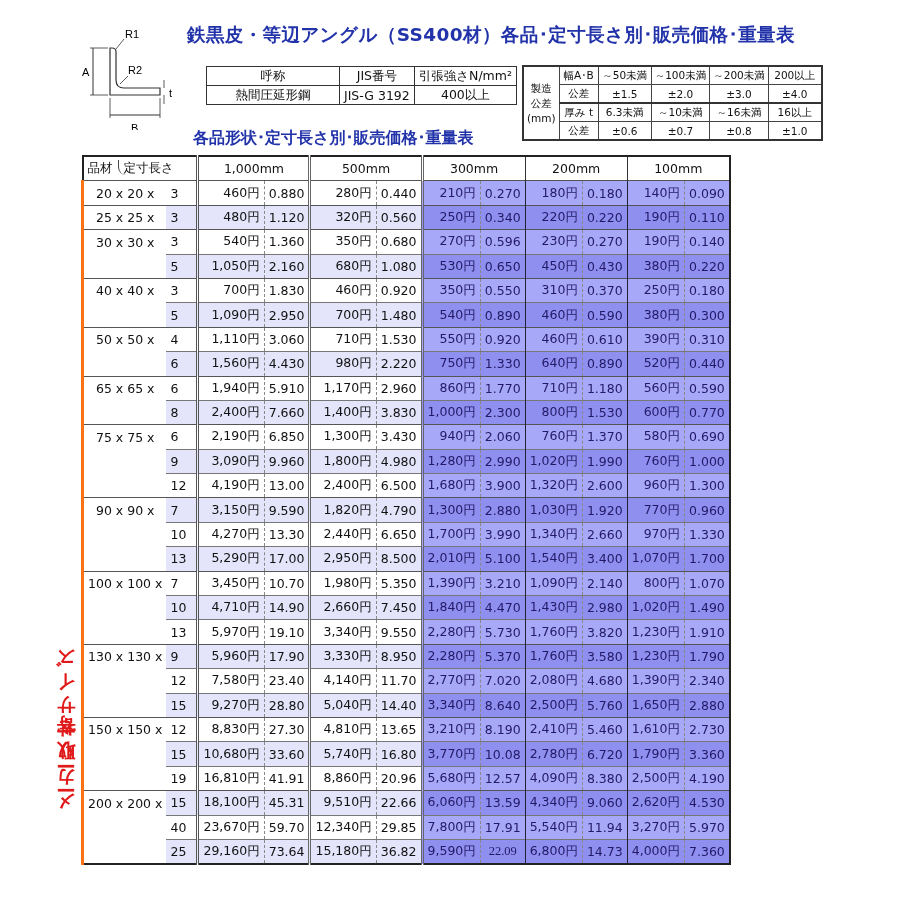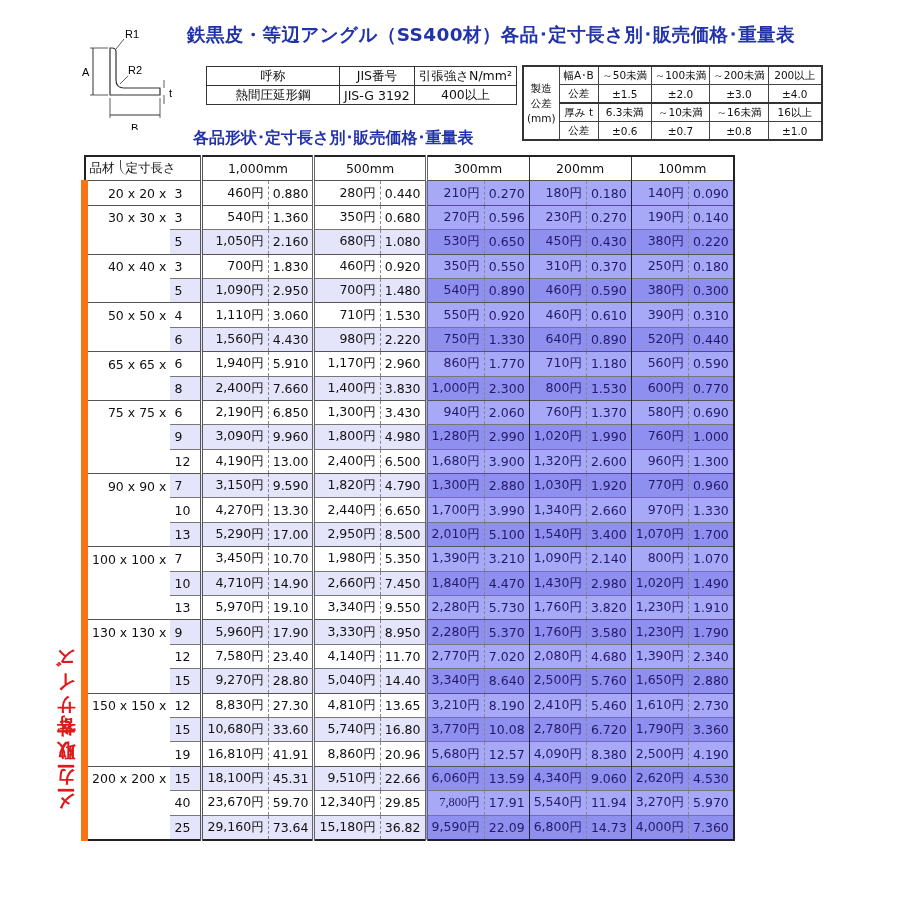--- a/index.html
+++ b/index.html
@@ -25,21 +25,21 @@
   table.tol { position:absolute; left:522px; top:65px; border-collapse:collapse; font-size:10.5px;
               border:2px solid #333; }
   table.tol td { border:1px solid #444; height:17px; text-align:center; padding:0 3px; white-space:nowrap; }
   table.tol td.sep { border-top:2px double #333; }
 
   
   table.price { position:absolute; left:81px; top:155px; border-collapse:collapse;
                 border:2px solid #222; font-size:12.5px; table-layout:fixed; }
   table.price td, table.price th { height:23.4px; padding:0 4px; white-space:nowrap;
                 border-top:1px solid #555; }
-  .c-size { width:68px; text-align:right; border-left:7px solid #f97316;margin-top:40px; }
+  .c-size { width:68px; text-align:center; border-left:3px solid #f97316;margin-top:40px; }
   .c-t { width:22px; text-align:left; padding-left:4px !important; border-right:3px double #555; }
   .c-p { text-align:right; }
   .c-w { text-align:center; border-left:1px dashed #888; }
   .grp-end { border-right:3px double #666; }
   .grp-end-b { border-right:1px solid #223; }
   .hdr-len { text-align:center; border-right:3px double #666; background:#fff; }
   .hdr-len-b { text-align:center; border-right:1px solid #333; background:#fff; }
   tr.hdr2 td { border-bottom:3px double #555; }
 
   .w1 { width:64px; } .w2 { width:48px; }
@@ -165,20 +165,34 @@
         <td class="bg-white c-p">280円</td>
         <td class="bg-white c-w grp-end">0.440</td>
         <td class="bg-blue3 c-p blue-txt">210円</td>
         <td class="bg-blue3 c-w blue-txt grp-end-b">0.270</td>
         <td class="bg-blue3 c-p blue-txt">180円</td>
         <td class="bg-blue3 c-w blue-txt grp-end-b">0.180</td>
         <td class="bg-blue3 c-p blue-txt">140円</td>
         <td class="bg-blue3 c-w blue-txt">0.090</td>
       </tr>
       <tr>
+        <td class="c-size bg-white">25 x 25 x</td>
+        <td class="c-t bg-light">3</td>
+        <td class="bg-light c-p">480円</td>
+        <td class="bg-light c-w grp-end">1.120</td>
+        <td class="bg-light c-p">320円</td>
+        <td class="bg-light c-w grp-end">0.560</td>
+        <td class="bg-blue1 c-p blue-txt">250円</td>
+        <td class="bg-blue1 c-w blue-txt grp-end-b">0.340</td>
+        <td class="bg-blue1 c-p blue-txt">220円</td>
+        <td class="bg-blue1 c-w blue-txt grp-end-b">0.220</td>
+        <td class="bg-blue1 c-p blue-txt">190円</td>
+        <td class="bg-blue1 c-w blue-txt">0.110</td>
+      </tr>
+      <tr>
         <td class="c-size bg-white">30 x 30 x</td>
         <td class="c-t bg-white">3</td>
         <td class="bg-white c-p">540円</td>
         <td class="bg-white c-w grp-end">1.360</td>
         <td class="bg-white c-p">350円</td>
         <td class="bg-white c-w grp-end">0.680</td>
         <td class="bg-blue3 c-p blue-txt">270円</td>
         <td class="bg-blue3 c-w blue-txt grp-end-b">0.596</td>
         <td class="bg-blue3 c-p blue-txt">230円</td>
         <td class="bg-blue3 c-w blue-txt grp-end-b">0.270</td>
@@ -507,36 +521,36 @@
         <td class="bg-blue1 c-p blue-txt">2,620円</td>
         <td class="bg-blue1 c-w blue-txt">4.530</td>
       </tr>
       <tr>
         <td class="c-size bg-white" style="border-top:none;"></td>
         <td class="c-t bg-white" style="border-top:1px solid #777;">40</td>
         <td class="bg-white c-p" style="border-top:1px solid #777;">23,670円</td>
         <td class="bg-white c-w grp-end" style="border-top:1px solid #777;">59.70</td>
         <td class="bg-white c-p" style="border-top:1px solid #777;">12,340円</td>
         <td class="bg-white c-w grp-end" style="border-top:1px solid #777;">29.85</td>
-        <td class="bg-blue3 c-p blue-txt" style="border-top:1px solid #777;font-family:Liberation Serif, serif;">7,800円</td>
+        <td class="bg-blue3 c-p blue-txt" style="border-top:1px solid #777;">7,800円</td>
         <td class="bg-blue3 c-w blue-txt grp-end-b" style="border-top:1px solid #777;">17.91</td>
         <td class="bg-blue3 c-p blue-txt" style="border-top:1px solid #777;">5,540円</td>
         <td class="bg-blue3 c-w blue-txt grp-end-b" style="border-top:1px solid #777;">11.94</td>
         <td class="bg-blue3 c-p blue-txt" style="border-top:1px solid #777;">3,270円</td>
         <td class="bg-blue3 c-w blue-txt" style="border-top:1px solid #777;">5.970</td>
       </tr>
       <tr>
         <td class="c-size bg-white" style="border-top:none;"></td>
         <td class="c-t bg-light" style="border-top:1px solid #777;">25</td>
         <td class="bg-light c-p" style="border-top:1px solid #777;">29,160円</td>
         <td class="bg-light c-w grp-end" style="border-top:1px solid #777;">73.64</td>
         <td class="bg-light c-p" style="border-top:1px solid #777;">15,180円</td>
         <td class="bg-light c-w grp-end" style="border-top:1px solid #777;">36.82</td>
         <td class="bg-blue1 c-p blue-txt" style="border-top:1px solid #777;">9,590円</td>
-        <td class="bg-blue1 c-w blue-txt grp-end-b" style="border-top:1px solid #777;">22.09</td>
+        <td class="bg-blue1 c-w blue-txt grp-end-b" style="border-top:1px solid #777;font-family:Liberation Serif, serif;">22.09</td>
         <td class="bg-blue1 c-p blue-txt" style="border-top:1px solid #777;">6,800円</td>
         <td class="bg-blue1 c-w blue-txt grp-end-b" style="border-top:1px solid #777;">14.73</td>
         <td class="bg-blue1 c-p blue-txt" style="border-top:1px solid #777;">4,000円</td>
         <td class="bg-blue1 c-w blue-txt" style="border-top:1px solid #777;">7.360</td>
       </tr>
     </tbody>
 </table>
 
 <div class="side-label">メーカー取り寄せサイズ</div>
 

